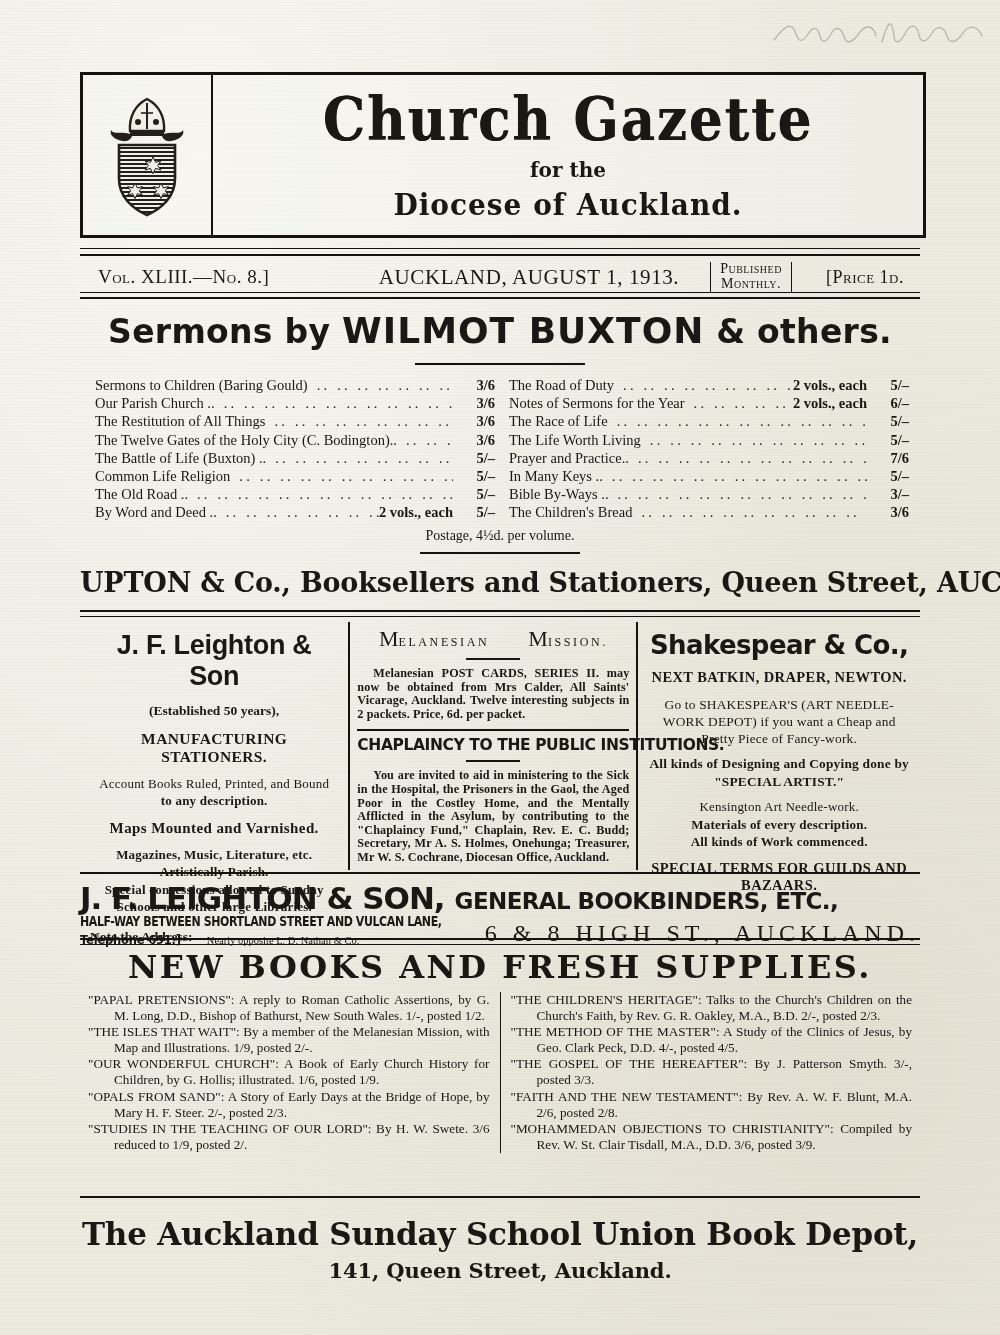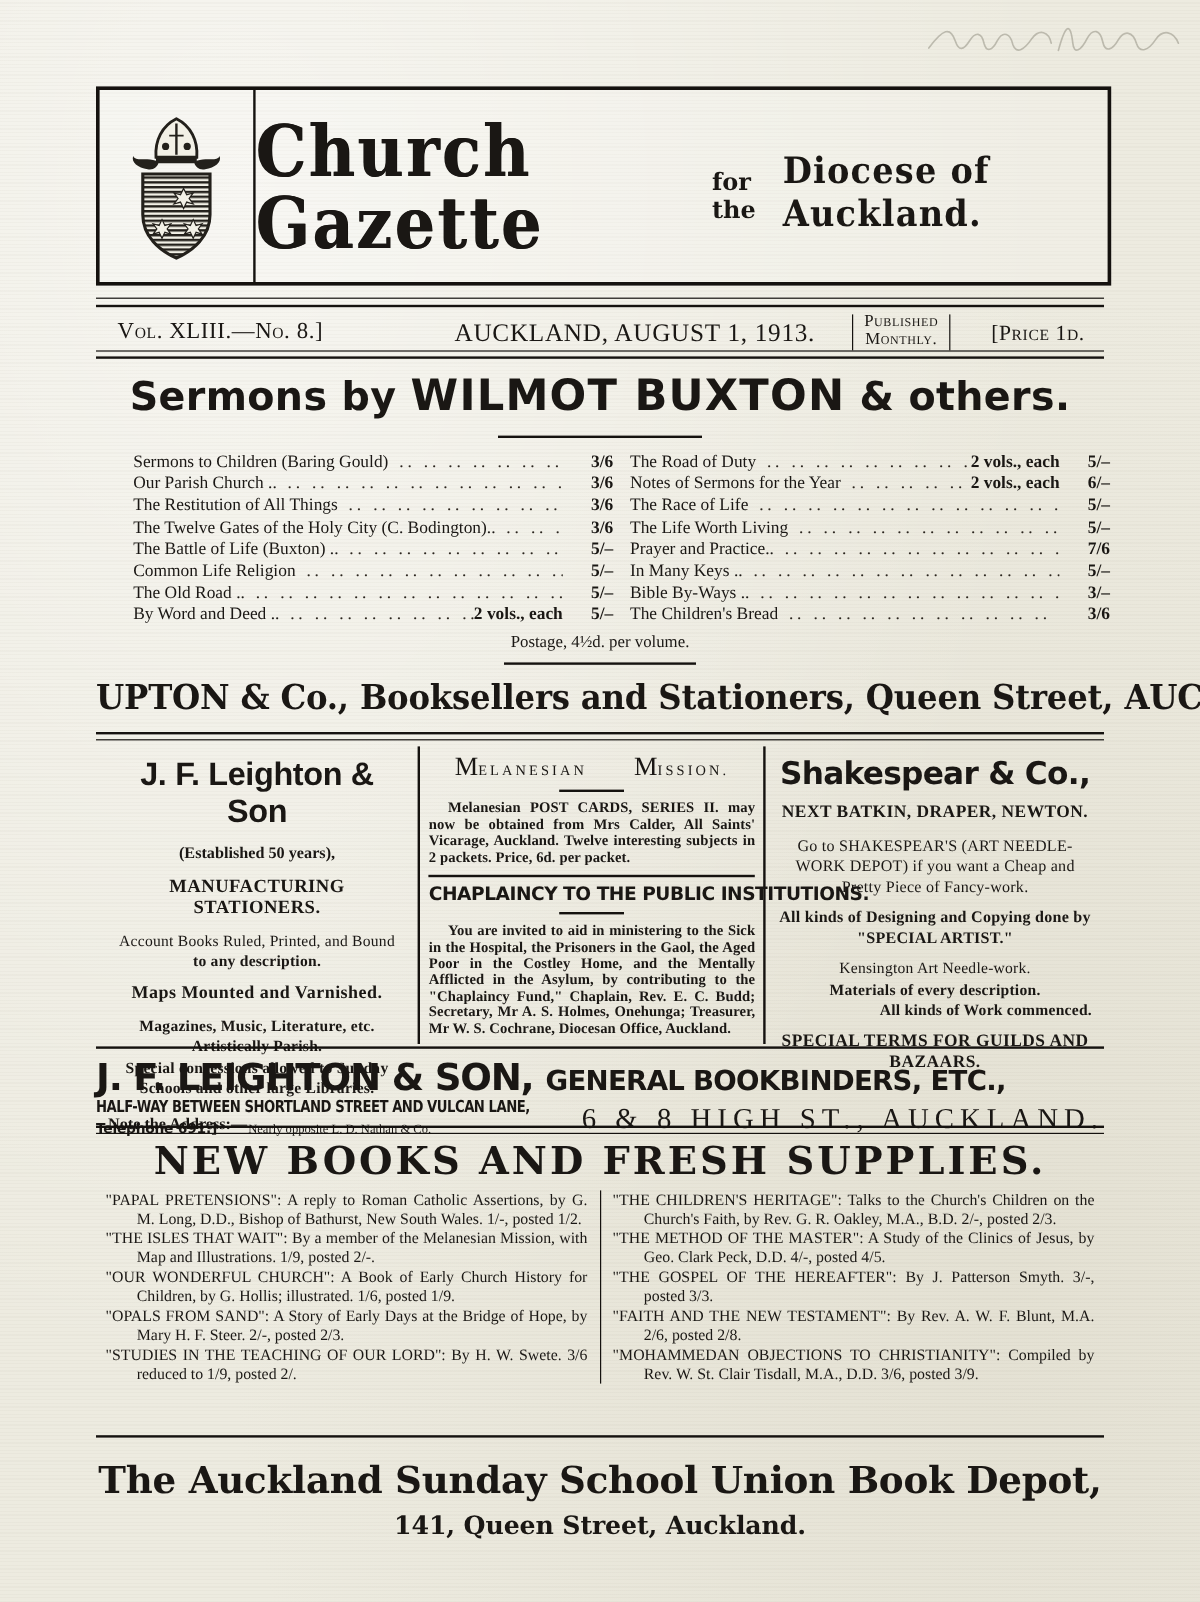--- a/index.html
+++ b/index.html
@@ -22,21 +22,21 @@
   .grain{position:absolute;inset:0;opacity:.06;pointer-events:none;
     background-image:repeating-linear-gradient(0deg,rgba(90,80,60,.5) 0 1px,rgba(255,255,255,0) 1px 3px);}
 
   
   .scrawl{position:absolute;left:770px;top:6px;width:220px;height:46px;opacity:.33;}
 
   
   .masthead{position:absolute;left:80px;top:72px;width:840px;height:160px;
     border:3px solid #15120f;background:rgba(255,255,255,.18);display:flex;}
   .crest-cell{width:128px;border-right:2px solid #15120f;display:flex;align-items:center;justify-content:center;}
-  .mast-cell{flex:1;display:flex;flex-direction:row;align-items:center;justify-content:center;padding-top:4px;}
+  .mast-cell{flex:1;display:flex;flex-direction:column;align-items:center;justify-content:center;padding-top:4px;}
   .mast-title{font-size:53px;line-height:1;letter-spacing:2px;
     font-family:"DejaVu Serif",serif;font-weight:700;
     transform:scaleY(1.12);text-shadow:0.5px 0 0 #15120f;}
   .mast-for{font-size:20px;margin-top:12px;font-family:"DejaVu Serif",serif;font-weight:700;}
   .mast-sub{font-size:28px;margin-top:6px;font-family:"DejaVu Serif",serif;font-weight:700;letter-spacing:1px;
     transform:scaleY(1.08);}
 
   
   .rule{position:absolute;left:80px;width:840px;background:#15120f;}
   .rule.thin{height:1px;}
@@ -51,21 +51,21 @@
   .vol-pub{font-size:14px;line-height:1.05;text-align:center;width:74px;border-left:1px solid #15120f;border-right:1px solid #15120f;padding:0 3px;}
   .vol-price{width:112px;text-align:right;padding-right:16px;font-size:18px;}
 
   
   .h-sermons{position:absolute;left:80px;top:310px;width:840px;text-align:center;
     font-family:"DejaVu Sans",sans-serif;font-weight:700;font-size:33px;letter-spacing:.3px;}
   .h-sermons .big{font-size:36px;letter-spacing:1px;}
   .shortrule{position:absolute;height:2px;background:#15120f;left:50%;transform:translateX(-50%);}
 
   
-  .booklist{position:absolute;left:95px;top:376px;width:830px;display:flex;gap:14px;justify-content:flex-end;}
+  .booklist{position:absolute;left:95px;top:376px;width:830px;display:flex;gap:14px;}
   .bl-col{width:400px;}
   .bl-row{display:flex;align-items:baseline;font-size:14.5px;line-height:18.2px;white-space:nowrap;}
   .bl-title{padding-right:6px;}
   .bl-dots{flex:1;overflow:hidden;white-space:nowrap;color:#2a241d;
     font-size:14.5px;letter-spacing:3.2px;padding:0 3px;}
   .bl-note{padding-right:8px;font-weight:700;}
   .bl-price{width:34px;text-align:right;font-weight:700;}
   .postage{position:absolute;left:80px;top:528px;width:840px;text-align:center;font-size:14px;}
 
   
@@ -340,21 +340,21 @@
     <div class="adcol c3">
       <div class="ad-name sans">Shakespear &amp; Co.,</div>
       <div class="ad-strong" style="font-size:14.5px;margin-top:9px;">NEXT BATKIN, DRAPER, NEWTON.</div>
       <div class="ad-p" style="font-size:13.4px;line-height:17px;">Go to SHAKESPEAR'S (ART NEEDLE-</div>
       <div class="ad-p" style="margin-top:0;font-size:13.4px;line-height:17px;">WORK DEPOT) if you want a Cheap and</div>
       <div class="ad-p" style="margin-top:0;font-size:13.4px;line-height:17px;">Pretty Piece of Fancy-work.</div>
       <div class="ad-p bold" style="margin-top:9px;font-size:13.4px;">All kinds of Designing and Copying done by</div>
       <div class="ad-p bold" style="margin-top:1px;font-size:13.4px;">"SPECIAL ARTIST."</div>
       <div class="ad-p" style="margin-top:9px;font-size:13px;">Kensington Art Needle-work.</div>
       <div class="ad-p bold" style="margin-top:1px;font-size:13px;">Materials of every description.</div>
-      <div class="ad-p bold" style="margin-top:1px;font-size:13px;text-align:right;">All kinds of Work commenced.</div>
+      <div class="ad-p bold" style="margin-top:1px;font-size:13px;">All kinds of Work commenced.</div>
       <div class="ad-strong" style="font-size:14.5px;margin-top:9px;">SPECIAL TERMS FOR GUILDS AND</div>
       <div class="ad-strong" style="font-size:14.5px;margin-top:0;">BAZAARS.</div>
     </div>
   </div>
 
   <div class="rule med" style="top:872px;"></div>
 
   <div class="leighton">
     <div class="lg-line1">
       <span class="lg-a">J. F. LEIGHTON &amp; SON,</span>

